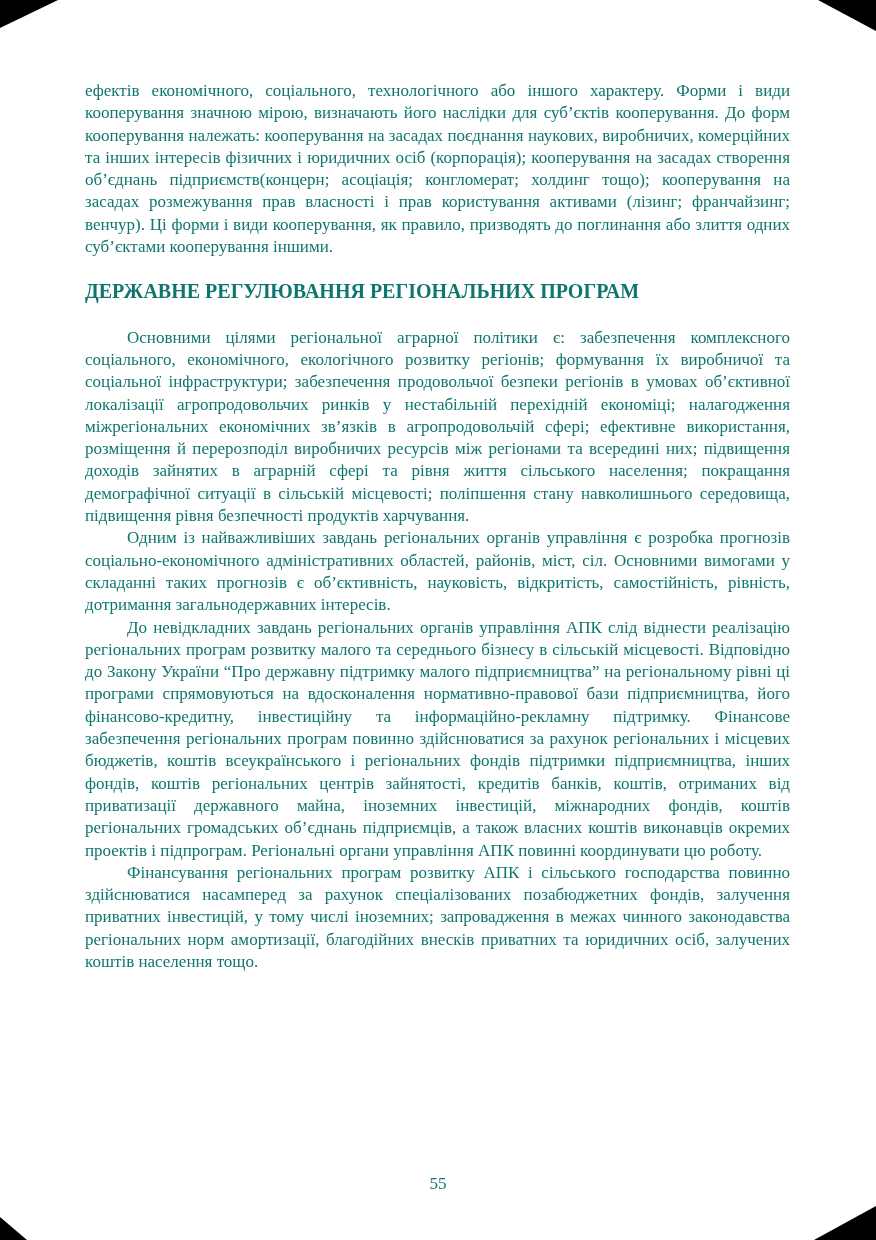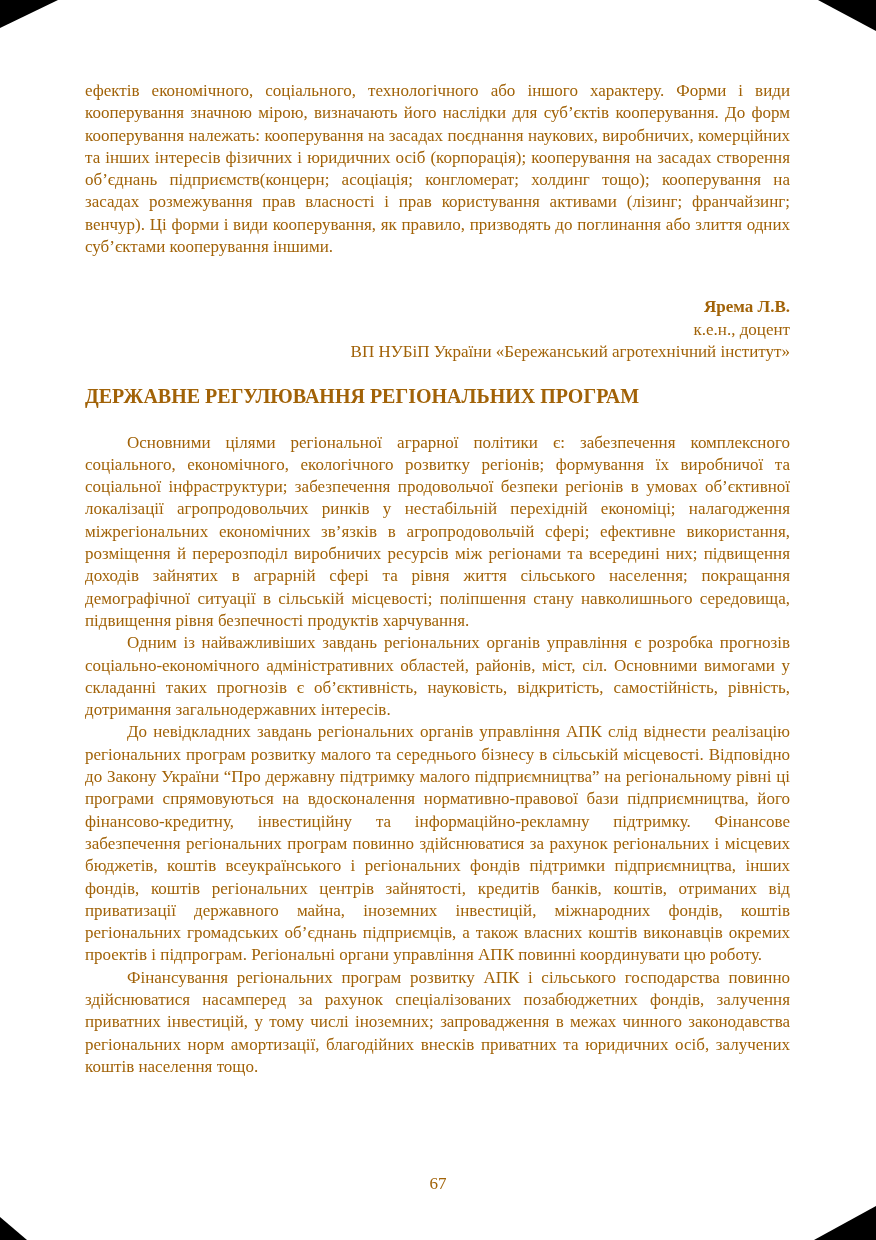--- a/index.html
+++ b/index.html
@@ -7,21 +7,21 @@
     padding: 0;
     background: #ffffff;
   }
   .page {
     position: relative;
     width: 876px;
     height: 1240px;
     background: #ffffff;
     overflow: hidden;
     font-family: "Liberation Serif", "DejaVu Serif", serif;
-    color: #a16207;
+    color: #0f766e;
   }
   .corner {
     position: absolute;
     background: #000000;
   }
   .corner-tl { top: 0; left: 0; width: 58px; height: 28px;
     clip-path: polygon(0 0, 100% 0, 0 100%); }
   .corner-tr { top: 0; right: 0; width: 58px; height: 31px;
     clip-path: polygon(0 0, 100% 0, 100% 100%); }
   .corner-bl { bottom: 0; left: 0; width: 27px; height: 23px;
@@ -75,35 +75,30 @@
 
   <div class="corner corner-tl"></div>
   <div class="corner corner-tr"></div>
   <div class="corner corner-bl"></div>
   <div class="corner corner-br"></div>
 
   <div class="content">
 
     <p class="para no-indent">ефектів економічного, соціального, технологічного або іншого характеру. Форми і види кооперування значною мірою, визначають його наслідки для суб’єктів кооперування. До форм кооперування належать: кооперування на засадах поєднання наукових, виробничих, комерційних  та інших інтересів фізичних і юридичних осіб (корпорація); кооперування на засадах створення об’єднань підприємств(концерн; асоціація; конгломерат; холдинг тощо); кооперування на засадах розмежування прав власності і прав користування активами (лізинг; франчайзинг; венчур). Ці форми і види кооперування, як правило, призводять до поглинання або злиття одних суб’єктами кооперування іншими.</p>
 
-    <div class="author-block">
-      <div class="author-name">Ярема Л.В.</div>
-      <div>к.е.н., доцент</div>
-      <div>ВП НУБіП України «Бережанський агротехнічний інститут»</div>
-    </div>
 
     <h1 class="title">
       <span>ДЕРЖАВНЕ РЕГУЛЮВАННЯ РЕГІОНАЛЬНИХ ПРОГРАМ</span><br>
     </h1>
 
     <p class="para">Основними цілями регіональної аграрної політики є: забезпечення комплексного соціального, економічного, екологічного розвитку регіонів; формування їх виробничої та соціальної інфраструктури; забезпечення продовольчої безпеки регіонів в умовах об’єктивної локалізації агропродовольчих ринків у нестабільній перехідній економіці; налагодження міжрегіональних економічних зв’язків в агропродовольчій сфері; ефективне використання, розміщення й перерозподіл виробничих ресурсів між регіонами та всередині них; підвищення доходів зайнятих в аграрній сфері та рівня життя сільського населення; покращання демографічної ситуації в сільській місцевості; поліпшення стану навколишнього середовища, підвищення рівня безпечності продуктів харчування.</p>
 
     <p class="para">Одним із найважливіших завдань регіональних органів управління є розробка прогнозів соціально-економічного адміністративних областей, районів, міст, сіл. Основними вимогами у складанні таких прогнозів є об’єктивність, науковість, відкритість, самостійність, рівність, дотримання загальнодержавних інтересів.</p>
 
     <p class="para">До невідкладних завдань регіональних органів управління АПК слід віднести реалізацію регіональних програм розвитку малого та середнього бізнесу в сільській місцевості. Відповідно до Закону України “Про державну підтримку малого підприємництва” на регіональному рівні ці програми спрямовуються на вдосконалення нормативно-правової бази підприємництва, його фінансово-кредитну, інвестиційну та інформаційно-рекламну підтримку. Фінансове забезпечення регіональних програм повинно здійснюватися за рахунок регіональних і місцевих бюджетів, коштів всеукраїнського і регіональних фондів підтримки підприємництва, інших фондів, коштів регіональних центрів зайнятості, кредитів банків, коштів, отриманих від приватизації державного майна, іноземних інвестицій, міжнародних фондів, коштів регіональних громадських об’єднань підприємців, а також власних коштів виконавців окремих проектів і підпрограм. Регіональні органи управління АПК повинні координувати цю роботу.</p>
 
     <p class="para">Фінансування регіональних програм розвитку АПК і сільського господарства повинно здійснюватися насамперед за рахунок спеціалізованих позабюджетних фондів, залучення приватних інвестицій, у тому числі іноземних; запровадження в межах чинного законодавства регіональних норм амортизації, благодійних внесків приватних та юридичних осіб, залучених коштів населення тощо.</p>
 
   </div>
 
-  <div class="page-number">67</div>
+  <div class="page-number">55</div>
 
 </div>
 
 </body></html>

